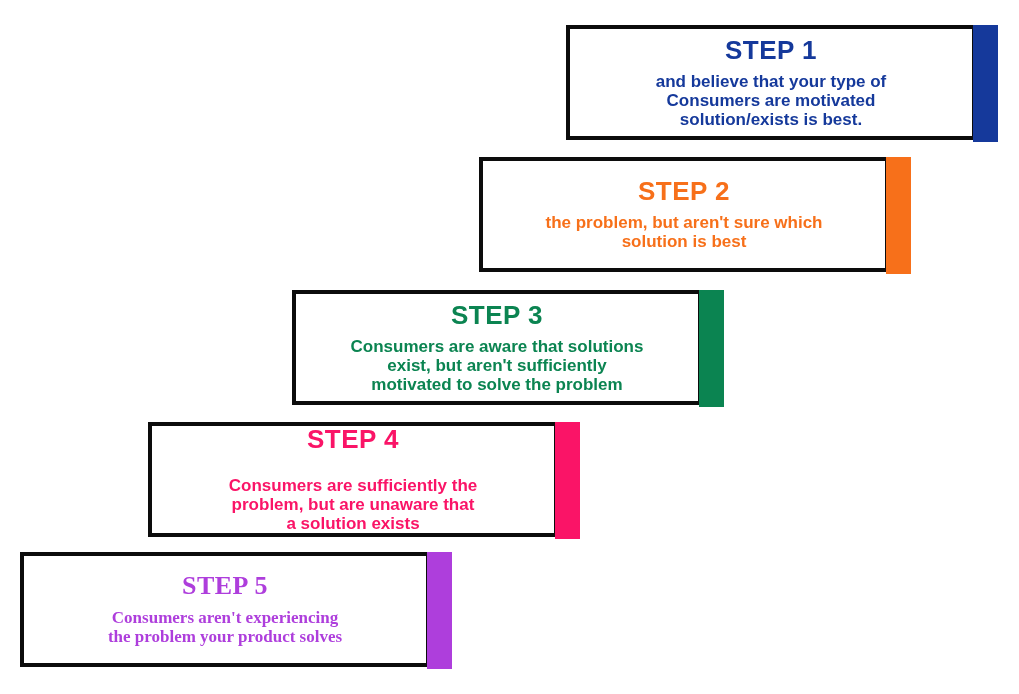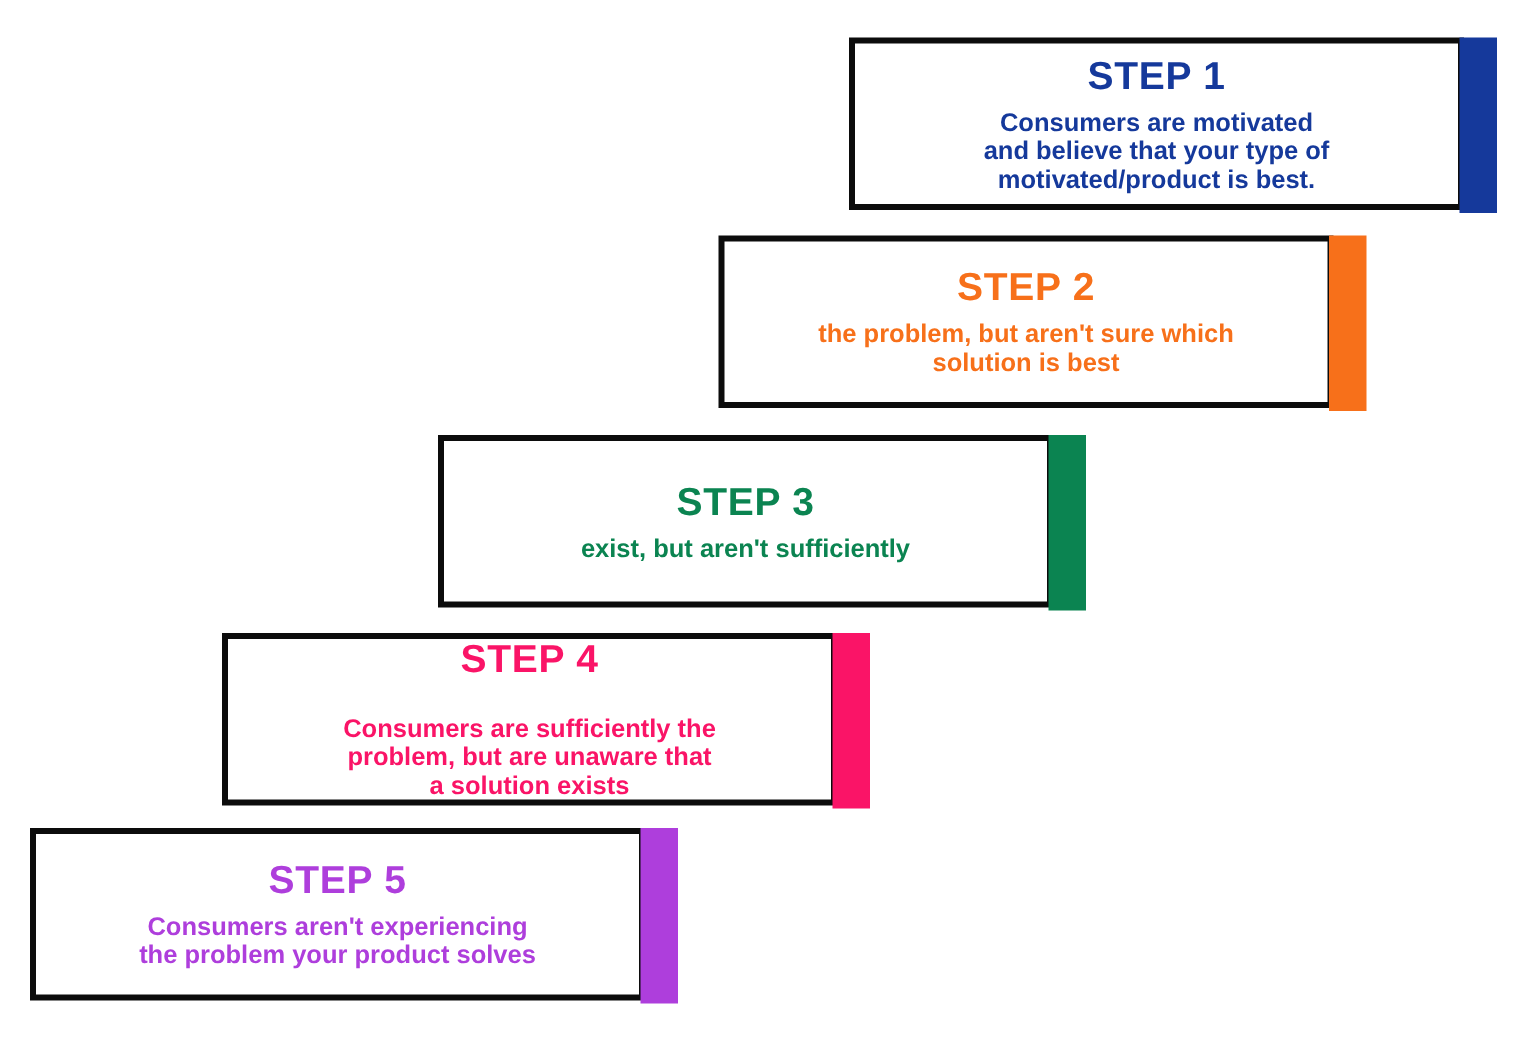--- a/index.html
+++ b/index.html
@@ -26,21 +26,21 @@
     flex-direction: column;
     justify-content: center;
     align-items: center;
     text-align: center;
   }
   
   .step-box:nth-of-type(1) { left: 566px; top: 25px;  }
   .step-box:nth-of-type(2) { left: 479px; top: 157px; }
   .step-box:nth-of-type(3) { left: 292px; top: 290px; }
   .step-box:nth-of-type(4) { left: 148px; top: 422px; justify-content: space-between; }
-  .step-box:nth-of-type(5) { left: 20px;  top: 552px; }
+  .step-box:nth-of-type(5) { left: 20px;  top: 552px; font-family: Liberation Serif, serif; }
 
   .step-title {
     margin: 0 0 9px 0;
     font-size: 26px;
     line-height: 26px;
     font-weight: bold;
     letter-spacing: 0.5px;
     color: var(--accent);
   }
   .step-body {
@@ -59,40 +59,42 @@
   }
 </style>
 </head>
 <body>
 
 <div class="canvas">
 
     <section class="step-box" style="--accent: #15399B;">
       <h2 class="step-title">STEP 1</h2>
       <div class="step-body">
+        <div>and believe that your type of</div>
         <div>Consumers are motivated</div>
-        <div>and believe that your type of</div>
-        <div>motivated/product is best.</div>
+        <div>solution/exists is best.</div>
       </div>
       <div class="step-bar"></div>
     </section>
 
     <section class="step-box" style="--accent: #F7701A;">
       <h2 class="step-title">STEP 2</h2>
       <div class="step-body">
         <div>the problem, but aren't sure which</div>
         <div>solution is best</div>
       </div>
       <div class="step-bar"></div>
     </section>
 
     <section class="step-box" style="--accent: #0B8451;">
       <h2 class="step-title">STEP 3</h2>
       <div class="step-body">
+        <div>Consumers are aware that solutions</div>
         <div>exist, but aren't sufficiently</div>
+        <div>motivated to solve the problem</div>
       </div>
       <div class="step-bar"></div>
     </section>
 
     <section class="step-box" style="--accent: #FA1467;">
       <h2 class="step-title">STEP 4</h2>
       <div class="step-body">
         <div>Consumers are sufficiently the</div>
         <div>problem, but are unaware that</div>
         <div>a solution exists</div>

